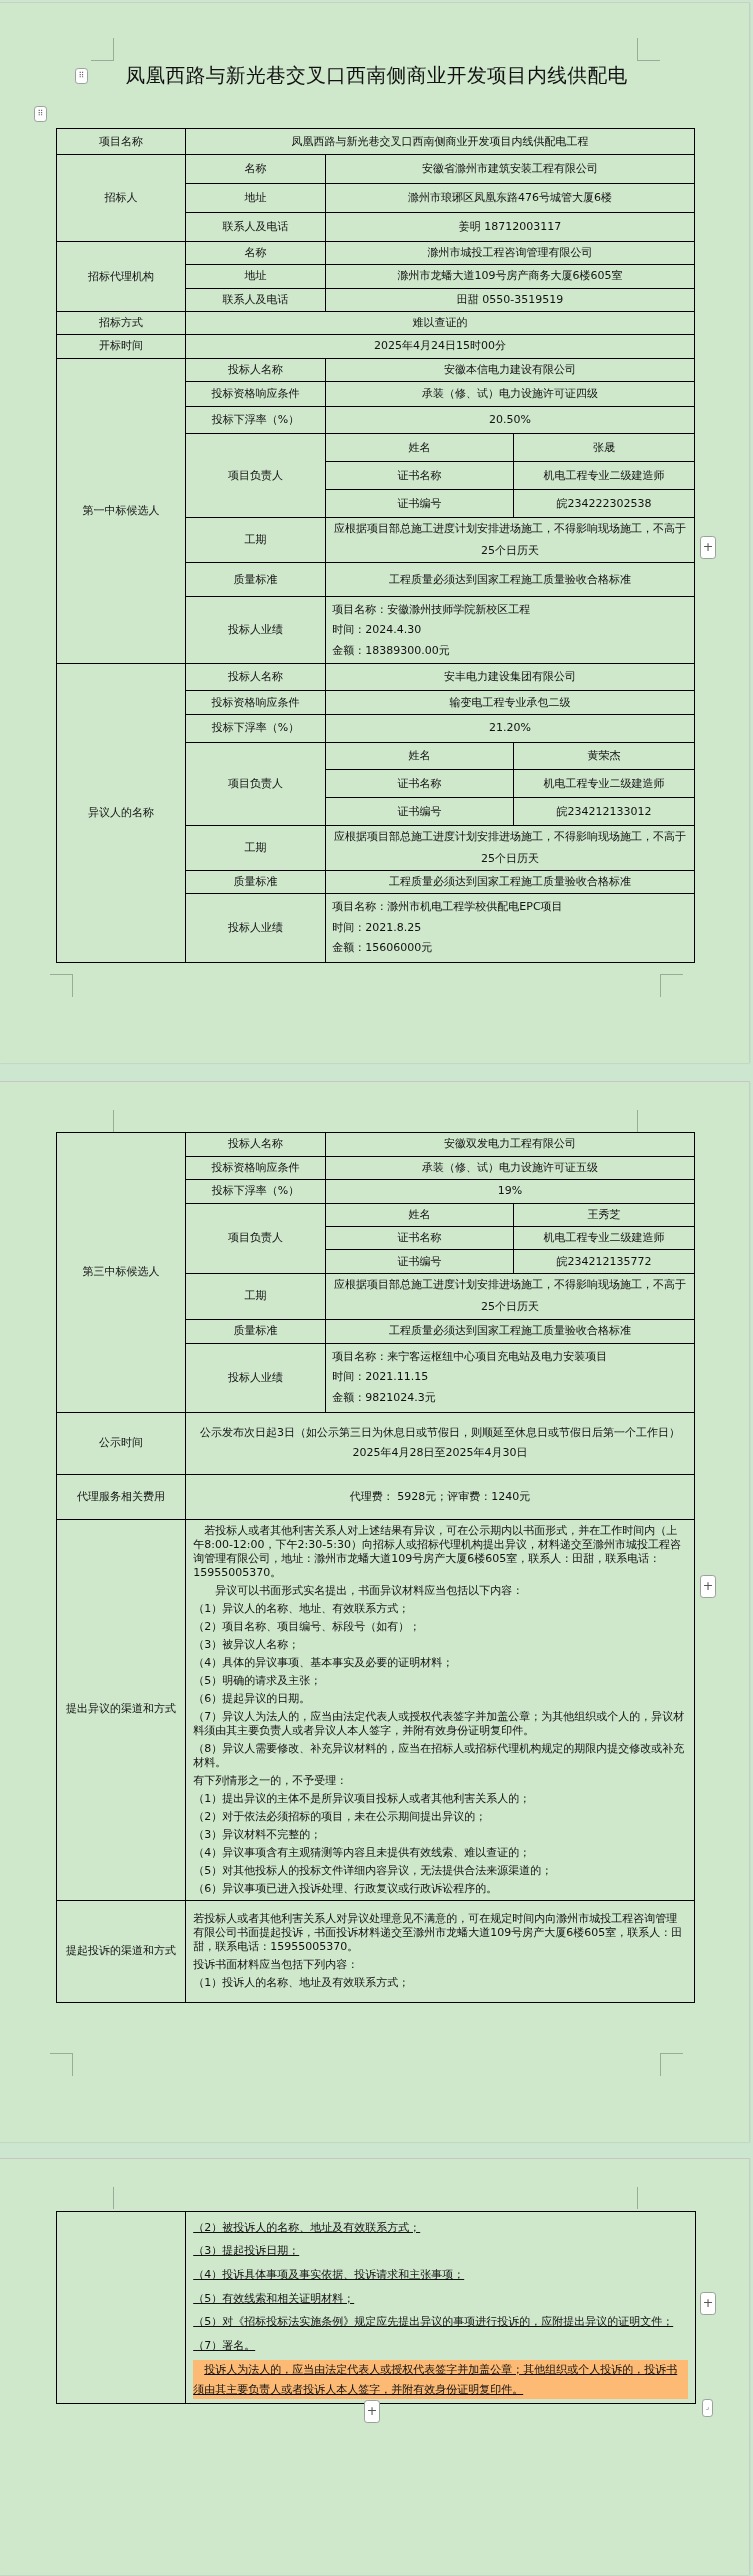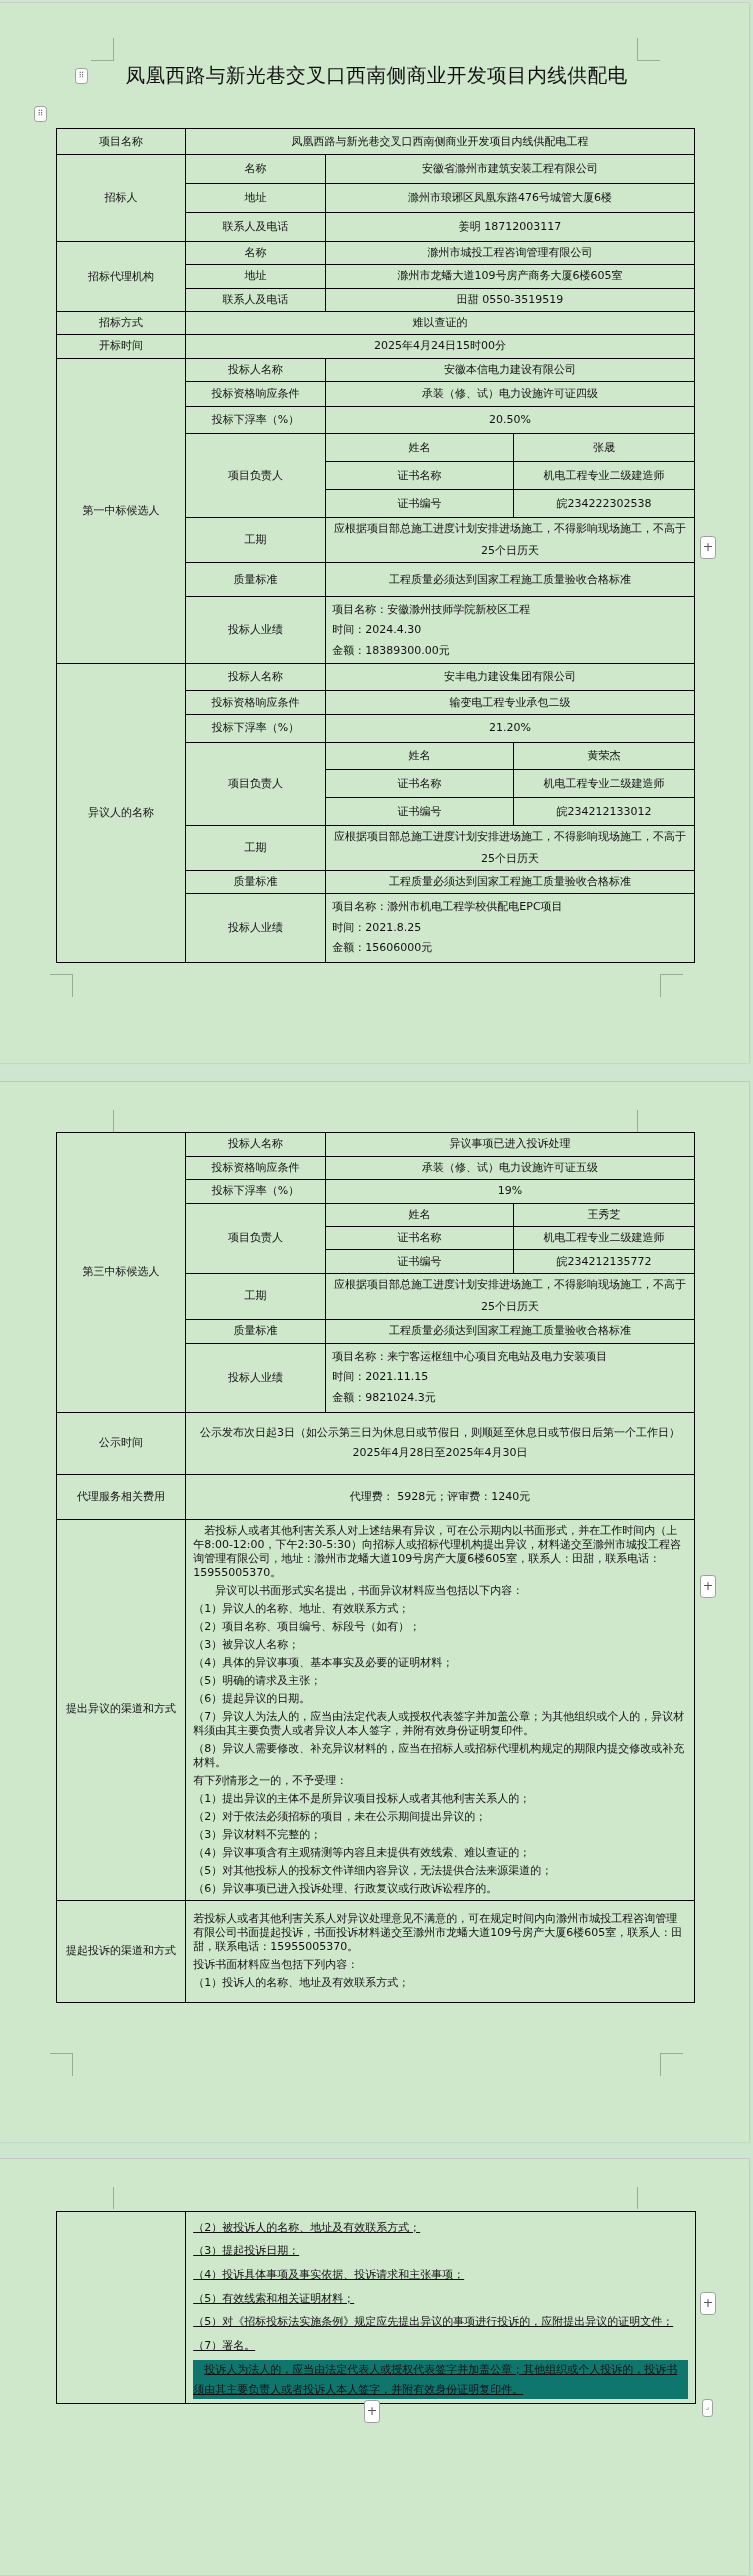--- a/index.html
+++ b/index.html
@@ -46,21 +46,21 @@
   }
   table.doc td {
     border: 0.8px solid #000; text-align: center; vertical-align: middle;
     padding: 0 3.2px; line-height: 14px;
   }
   table.doc td.left { text-align: left; padding-left: 6.3px; margin-top: 42px; }
   td.para { text-align: left !important; padding: 3.2px 6.3px 3.2px 6.3px; line-height: 20.5px; }
   td.para div { margin: 4px; }
   .indent { text-indent: 2em; }
   .indent1 { text-indent: 1em; }
-  .hl { background: #0f766e; }
+  .hl { background: #fdba74; }
   .perf div { line-height: 20.5px; }
 </style>
 </head>
 <body>
 
 <div class="page page1">
   <div class="corner c-tl" style="left:91px;top:35px;"></div>
   <div class="corner c-tr" style="left:637px;top:35px;"></div>
   <div class="corner c-bl" style="left:50px;top:971px;"></div>
   <div class="corner c-br" style="left:660px;top:971px;"></div>
@@ -228,21 +228,21 @@
       <col style="width:129px">
       <col style="width:140px">
       <col style="width:188px">
       <col style="width:181px">
     </colgroup>
 
   <tbody>
       <tr style="height:23.6px">
     <td rowspan="9">第三中标候选人</td>
     <td>投标人名称</td>
-    <td colspan="2">异议事项已进入投诉处理</td>
+    <td colspan="2">安徽双发电力工程有限公司</td>
   </tr>
   <tr style="height:23.6px">
     <td>投标资格响应条件</td>
     <td colspan="2">承装（修、试）电力设施许可证五级</td>
   </tr>
   <tr style="height:23.6px">
     <td>投标下浮率（%）</td>
     <td colspan="2">19%</td>
   </tr>
   <tr style="height:23px">

